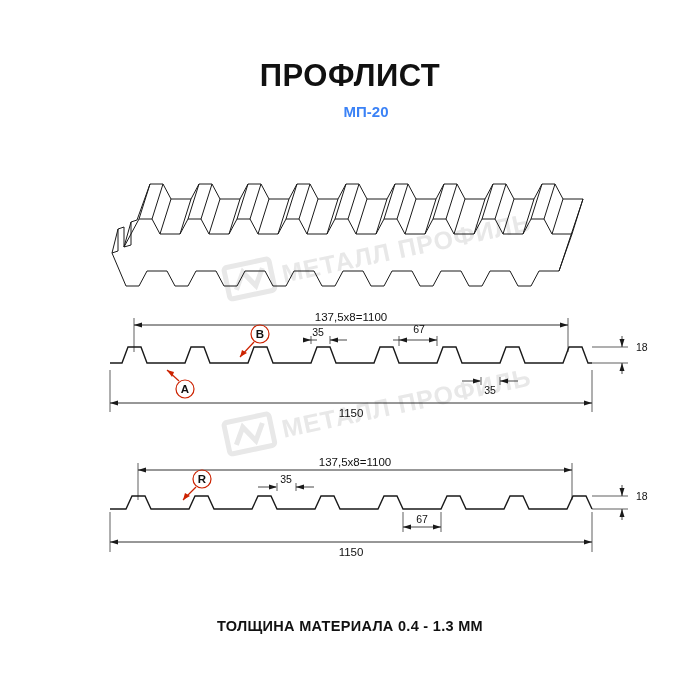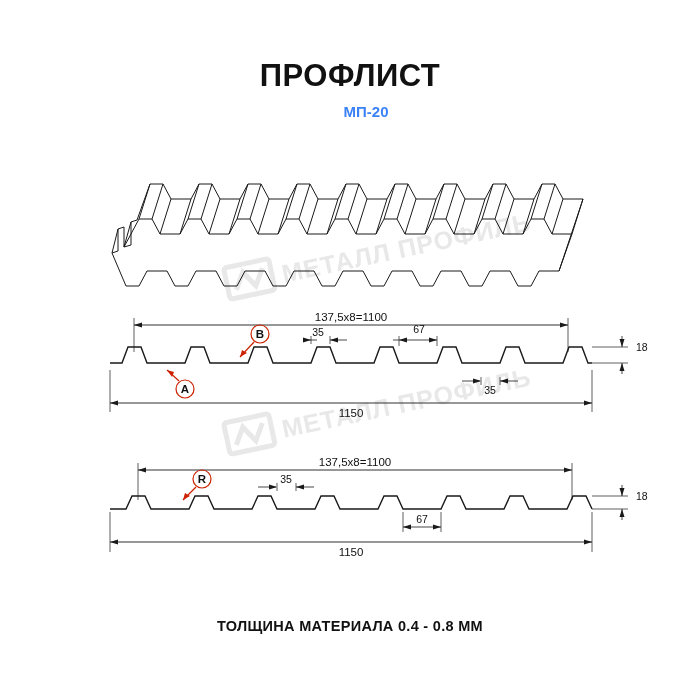--- a/index.html
+++ b/index.html
@@ -317,15 +317,15 @@
       <text class="dimtext" x="355" y="466" text-anchor="middle">137,5х8=1100</text>
       <text class="dimtext" x="351" y="556" text-anchor="middle">1150</text>
       <text class="dimtext-sm" x="286" y="483" text-anchor="middle">35</text>
       <text class="dimtext-sm" x="422" y="523" text-anchor="middle">67</text>
       <text class="dimtext-sm" x="636" y="500" text-anchor="start">18</text>
 
       <text class="balloon-text" x="202" y="483" text-anchor="middle" fill="#cc2200">R</text>
     </g>
   </svg>
 
-  <div class="footer">ТОЛЩИНА МАТЕРИАЛА 0.4 - 0.8 ММ</div>
+  <div class="footer">ТОЛЩИНА МАТЕРИАЛА 0.4 - 1.3 ММ</div>
 
 </div>
 
 </body></html>

